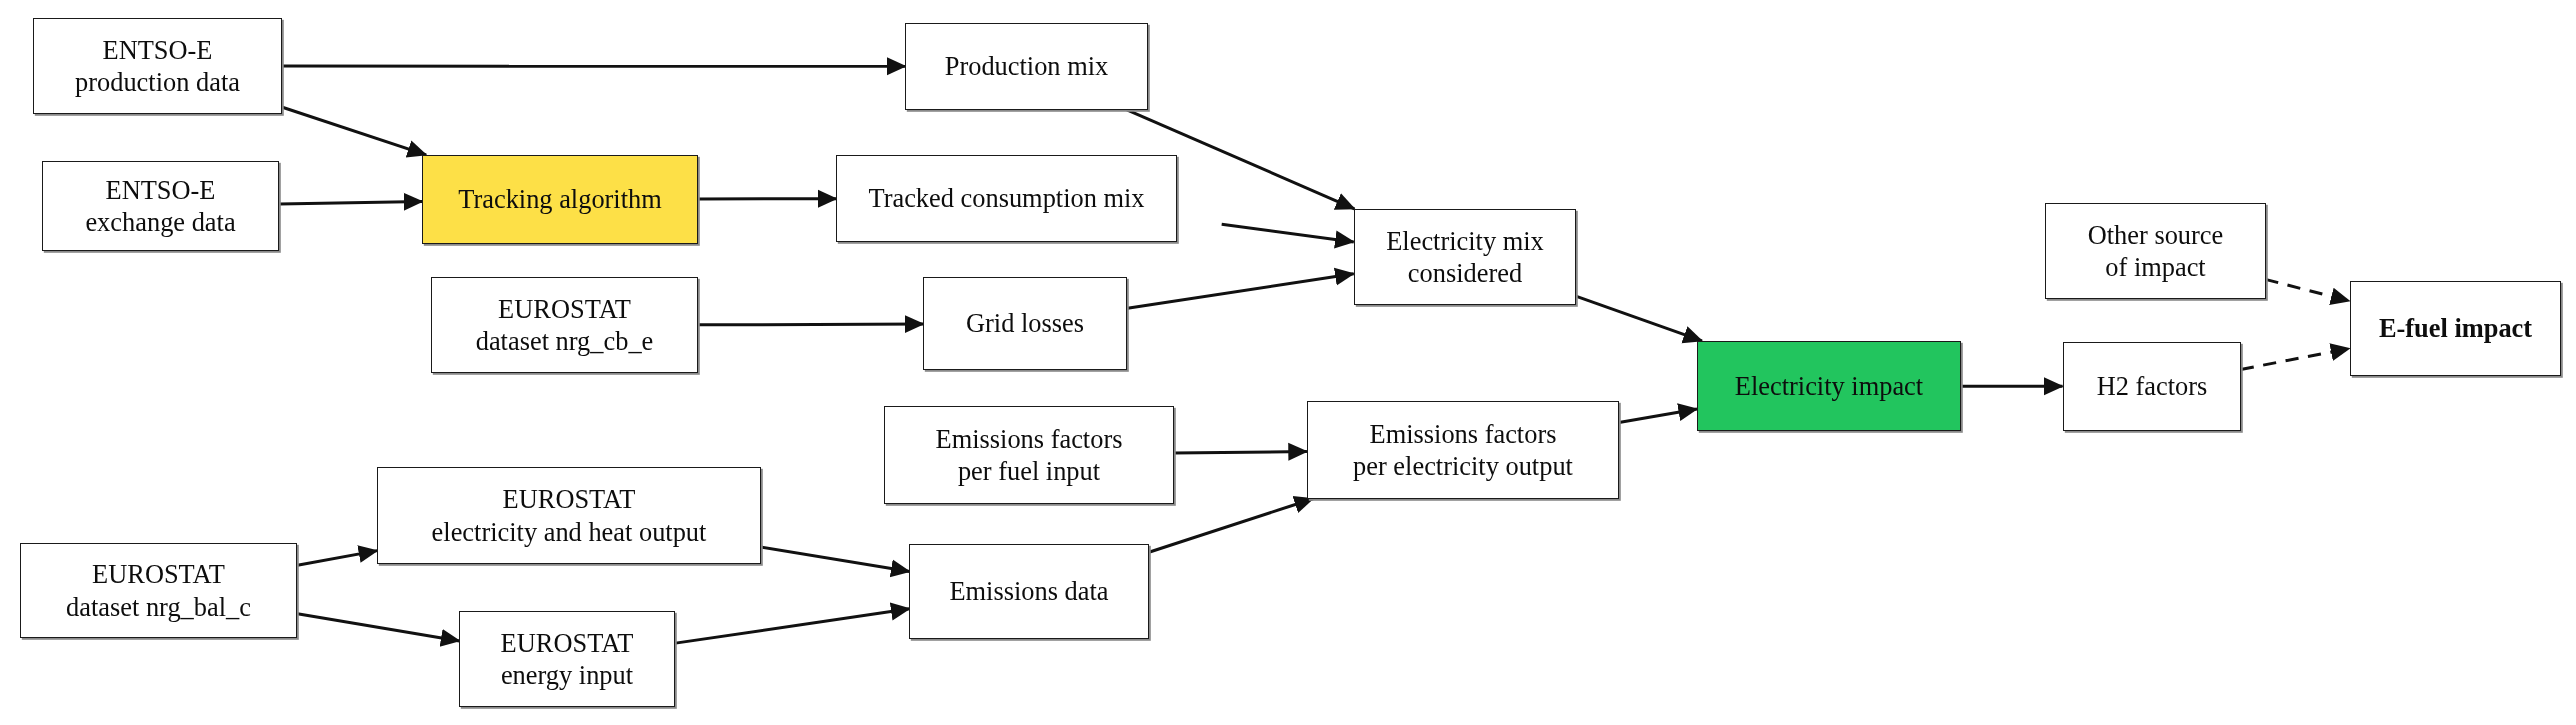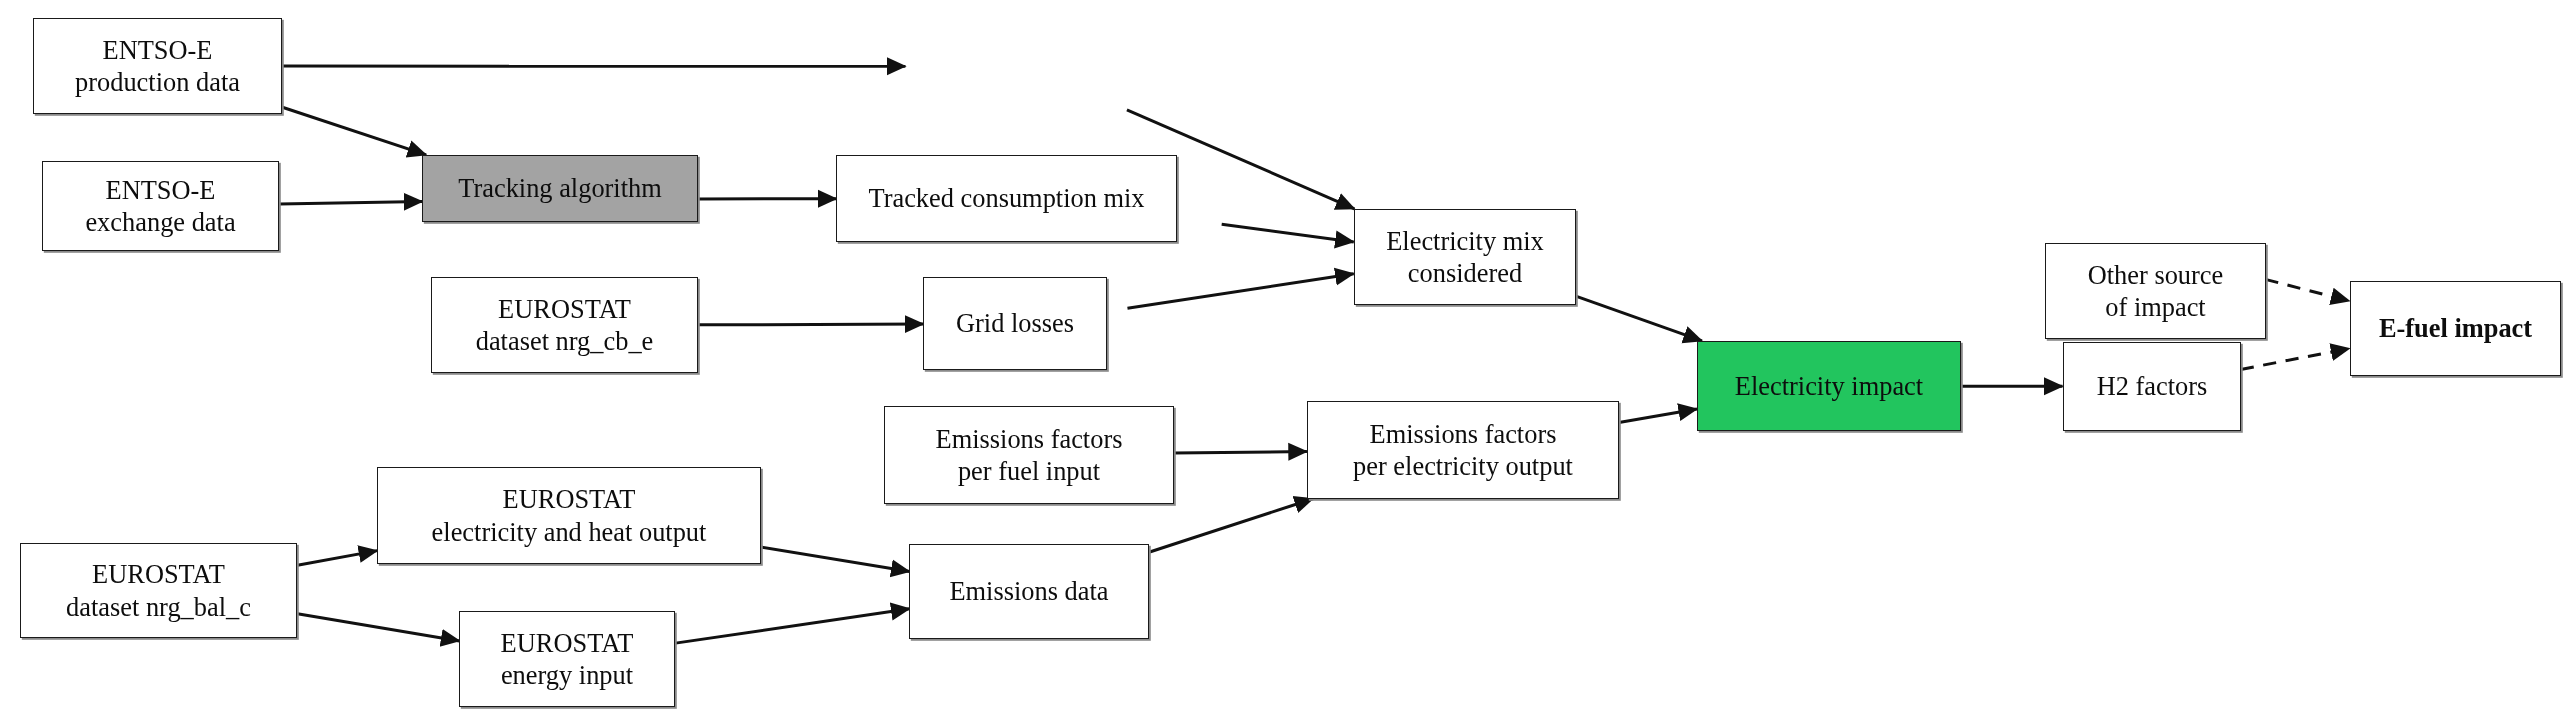--- a/index.html
+++ b/index.html
@@ -64,29 +64,30 @@
       <line x1="495" y1="941.7850877192982" x2="628" y2="917.4795321637426" stroke="#111111" stroke-width="5" marker-end="url(#ah)"></line>
       <line x1="495" y1="1022.669603524229" x2="765" y2="1067.8678414096917" stroke="#111111" stroke-width="5" marker-end="url(#ah)"></line>
       <line x1="1268" y1="911.5684485006519" x2="1515" y2="952.1447196870926" stroke="#111111" stroke-width="5" marker-end="url(#ah)"></line>
       <line x1="1125" y1="1071.5844155844156" x2="1515" y2="1014.3506493506493" stroke="#111111" stroke-width="5" marker-end="url(#ah)"></line>
       <line x1="1915" y1="919.7645429362881" x2="2187.135881104034" y2="831" stroke="#111111" stroke-width="5" marker-end="url(#ah)"></line>
     </svg>
 <div class="node" style="left: 33px; top: 18px; width: 249px; height: 96px; border-color: rgb(26, 26, 26); background: rgb(255, 255, 255);">ENTSO-E
 production data</div>
     <div class="node" style="left: 42px; top: 161px; width: 237px; height: 90px; border-color: rgb(26, 26, 26); background: rgb(255, 255, 255);">ENTSO-E
 exchange data</div>
-    <div class="node" style="left: 422px; top: 155px; width: 276px; height: 67px; border-color: rgb(26, 26, 26); background: #a3a3a3;">Tracking algorithm</div>
+    <div class="node" style="left: 422px; top: 155px; width: 276px; height: 89px; border-color: rgb(26, 26, 26); background: #fde047;">Tracking algorithm</div>
+    <div class="node" style="left: 905px; top: 23px; width: 243px; height: 87px; border-color: rgb(26, 26, 26); background: rgb(255, 255, 255);">Production mix</div>
     <div class="node" style="left: 836px; top: 155px; width: 341px; height: 87px; border-color: rgb(26, 26, 26); background: rgb(255, 255, 255);">Tracked consumption mix</div>
     <div class="node" style="left: 431px; top: 277px; width: 267px; height: 96px; border-color: rgb(26, 26, 26); background: rgb(255, 255, 255);">EUROSTAT
 dataset nrg_cb_e</div>
-    <div class="node" style="left: 923px; top: 277px; width: 184px; height: 93px; border-color: rgb(26, 26, 26); background: rgb(255, 255, 255);">Grid losses</div>
+    <div class="node" style="left: 923px; top: 277px; width: 204px; height: 93px; border-color: rgb(26, 26, 26); background: rgb(255, 255, 255);">Grid losses</div>
     <div class="node" style="left: 1354px; top: 209px; width: 222px; height: 96px; border-color: rgb(26, 26, 26); background: rgb(255, 255, 255);">Electricity mix
 considered</div>
     <div class="node" style="left: 1697px; top: 341px; width: 264px; height: 90px; border-color: rgb(26, 26, 26); background: #22c55e;">Electricity impact</div>
-    <div class="node" style="left: 2045px; top: 203px; width: 221px; height: 96px; border-color: rgb(26, 26, 26); background: rgb(255, 255, 255); margin-top: 40px;">Other source
+    <div class="node" style="left: 2045px; top: 203px; width: 221px; height: 96px; border-color: rgb(26, 26, 26); background: rgb(255, 255, 255);">Other source
 of impact</div>
     <div class="node" style="left: 2063px; top: 342px; width: 178px; height: 89px; border-color: rgb(26, 26, 26); background: rgb(255, 255, 255);">H2 factors</div>
     <div class="node" style="left: 2350px; top: 281px; width: 211px; height: 95px; border-color: rgb(26, 26, 26); background: rgb(255, 255, 255); font-weight: bold;">E-fuel impact</div>
     <div class="node" style="left: 884px; top: 406px; width: 290px; height: 98px; border-color: rgb(26, 26, 26); background: rgb(255, 255, 255);">Emissions factors
 per fuel input</div>
     <div class="node" style="left: 1307px; top: 401px; width: 312px; height: 98px; border-color: rgb(26, 26, 26); background: rgb(255, 255, 255);">Emissions factors
 per electricity output</div>
     <div class="node" style="left: 20px; top: 543px; width: 277px; height: 95px; border-color: rgb(26, 26, 26); background: rgb(255, 255, 255);">EUROSTAT
 dataset nrg_bal_c</div>
     <div class="node" style="left: 377px; top: 467px; width: 384px; height: 97px; border-color: rgb(26, 26, 26); background: rgb(255, 255, 255);">EUROSTAT

